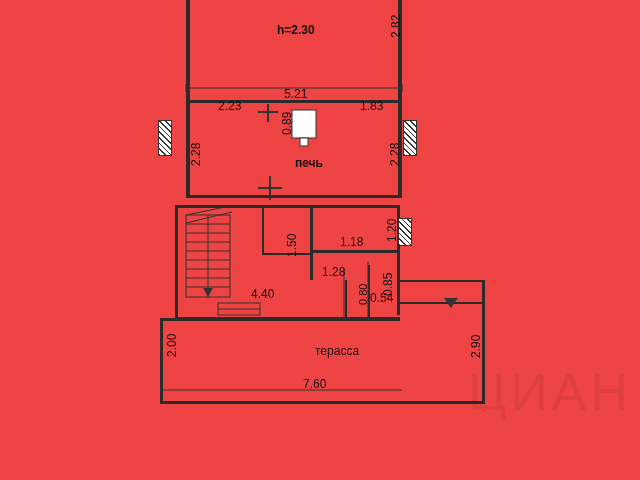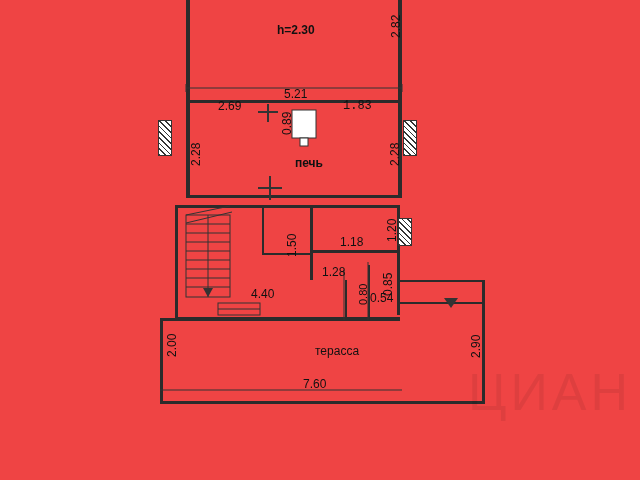--- a/index.html
+++ b/index.html
@@ -157,27 +157,27 @@
       <line x1="368" y1="262" x2="368" y2="320"></line>
     </g>
   </svg>
 
   <div class="lbl vert" style="left:390px; top:38px;">2.82</div>
 
   <div class="lbl bold" style="left:277px; top:24px;">h=2.30</div>
 
   <div class="lbl" style="left:284px; top:72px;margin-top:16px;">5.21</div>
 
-  <div class="lbl" style="left:218px; top:100px;">2.69</div>
+  <div class="lbl" style="left:218px; top:100px;">2.23</div>
 
   <div class="lbl vert" style="left:281px; top:135px;">0.89</div>
 
   <div class="lbl bold" style="left:295px; top:111px;margin-top:46px;">печь</div>
 
-  <div class="lbl" style="left:343px; top:100px;font-family:Liberation Mono, monospace;">1.83</div>
+  <div class="lbl" style="left:360px; top:100px;">1.83</div>
 
   <div class="lbl vert" style="left:190px; top:166px;">2.28</div>
 
   <div class="lbl vert" style="left:389px; top:166px;">2.28</div>
 
   <div class="lbl vert" style="left:386px; top:242px;">1.20</div>
 
   <div class="lbl vert" style="left:286px; top:257px;">1.50</div>
 
   <div class="lbl" style="left:340px; top:236px;">1.18</div>

